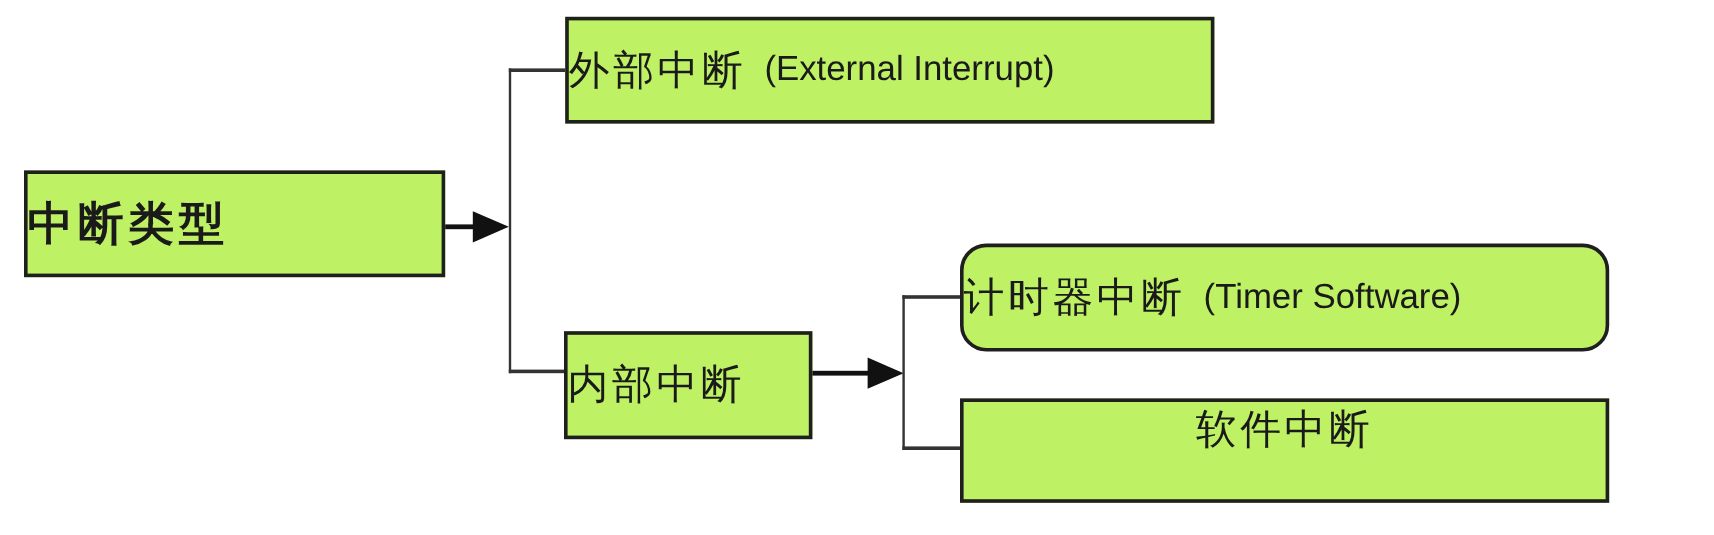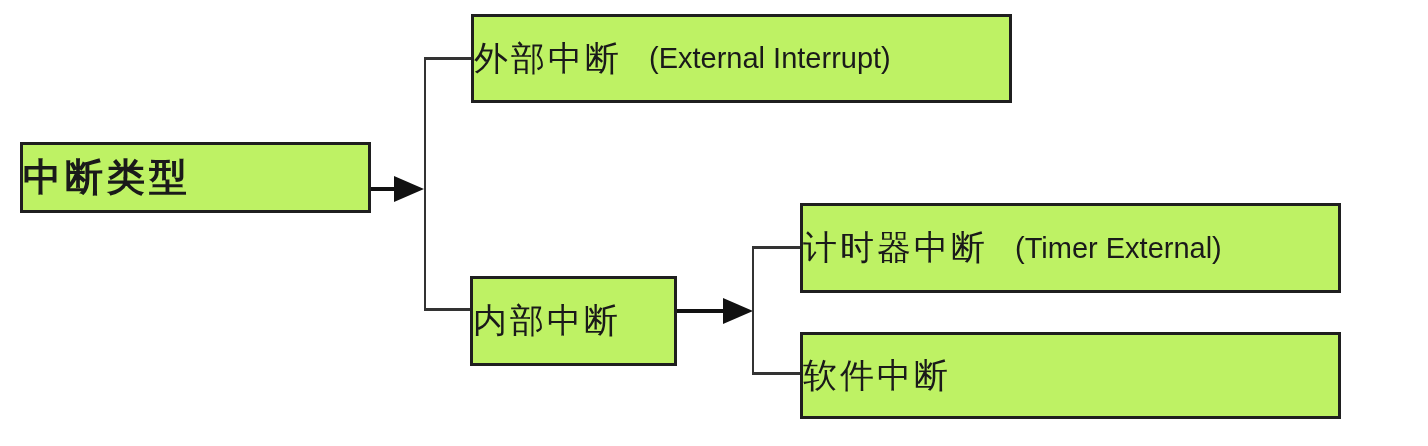--- a/index.html
+++ b/index.html
@@ -29,21 +29,21 @@
   }
   .node-root .zh {
     font-weight: bold;
     font-size: 38px;
     letter-spacing: 4px;
   }
   .en {
     font-family: "Liberation Sans", sans-serif;
     font-size: 29px;
     color: #1a1a1a;
-    margin-left: 27px;
+    margin-left: 15px;
     letter-spacing: 0;
   }
   .en:empty { display: none; }
   .line {
     position: absolute;
     background: #333333;
   }
   .shaft { background: #111111; }
   .arrowhead {
     position: absolute;
@@ -52,21 +52,21 @@
     border-top: 13px solid transparent;
     border-bottom: 13px solid transparent;
     border-left: 30px solid #111111;
   }
 </style>
 </head>
 <body>
 
 <div class="canvas">
 
-  <div class="node node-root" style="left:20px; top:142px; width:351px; height:71px;">
+  <div class="node node-root" style="left:20px; top:142px; width:351px; height:89px;">
     <span class="zh">中断类型</span>
   </div>
 
   <div class="line shaft" style="left:371px; top:187px; width:28px; height:4px;"></div>
   <div class="arrowhead" style="left:394px; top:176px;"></div>
 
   <div class="line" style="left:424px; top:57px; width:2px; height:254px;"></div>
   <div class="line" style="left:424px; top:57px; width:47px; height:3px;"></div>
   <div class="line" style="left:424px; top:308px; width:46px; height:3px;"></div>
 
@@ -79,22 +79,22 @@
     <span class="zh">内部中断</span>
   </div>
 
   <div class="line shaft" style="left:677px; top:309px; width:48px; height:4px;"></div>
   <div class="arrowhead" style="left:723px; top:298px;"></div>
 
   <div class="line" style="left:752px; top:246px; width:2px; height:129px;"></div>
   <div class="line" style="left:752px; top:246px; width:48px; height:3px;"></div>
   <div class="line" style="left:752px; top:372px; width:48px; height:3px;"></div>
 
-  <div class="node" style="left:800px; top:203px; width:541px; height:90px;">
+  <div class="node" style="left:800px; top:203px; width:541px; height:90px;border-radius:22px;">
     <span class="zh">计时器中断</span>
-      <span class="en">(Timer External)</span>
+      <span class="en">(Timer Software)</span>
   </div>
 
-  <div class="node" style="left:800px; top:332px; width:541px; height:87px;">
+  <div class="node" style="left:800px; top:332px; width:541px; height:87px;flex-direction:column;">
     <span class="zh">软件中断</span>
   </div>
 
 </div>
 
 </body></html>

